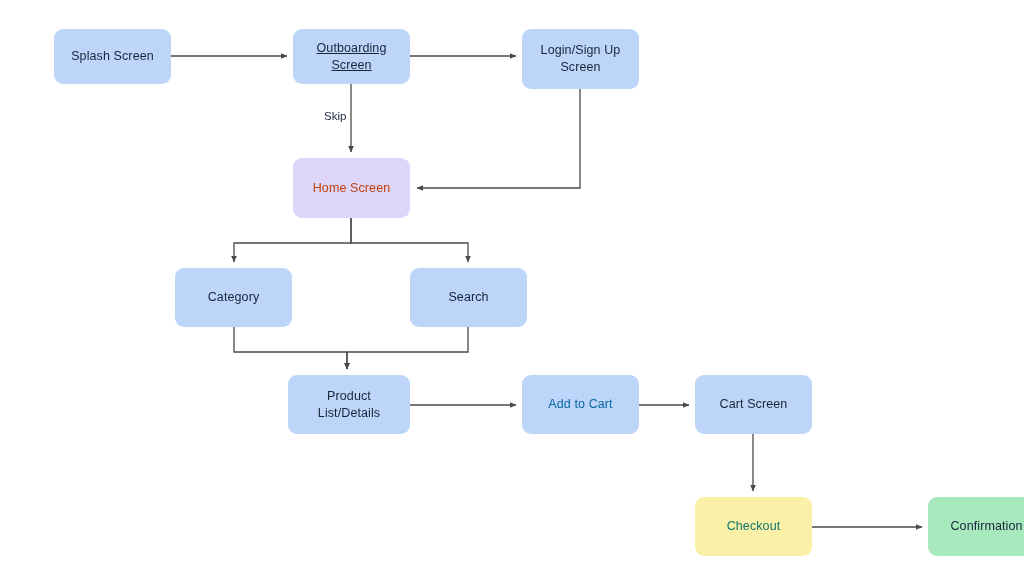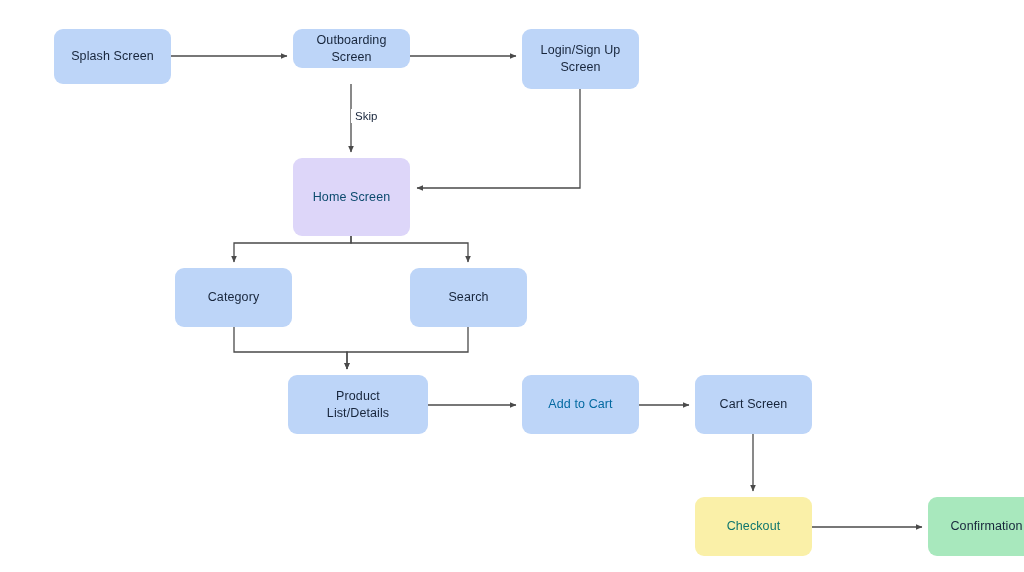--- a/index.html
+++ b/index.html
@@ -74,30 +74,30 @@
         <polyline points="199,327 199,352 312,352 312,369" fill="none" stroke="#4a4a4a" stroke-width="1.3" stroke-linejoin="miter" marker-end="url(#arrowhead)"></polyline>
         <polyline points="433,327 433,352 312,352 312,369" fill="none" stroke="#4a4a4a" stroke-width="1.3" stroke-linejoin="miter" marker-end="url(#arrowhead)"></polyline>
         <polyline points="370,405 481,405" fill="none" stroke="#4a4a4a" stroke-width="1.3" stroke-linejoin="miter" marker-end="url(#arrowhead)"></polyline>
         <polyline points="604,405 654,405" fill="none" stroke="#4a4a4a" stroke-width="1.3" stroke-linejoin="miter" marker-end="url(#arrowhead)"></polyline>
         <polyline points="718,434 718,491" fill="none" stroke="#4a4a4a" stroke-width="1.3" stroke-linejoin="miter" marker-end="url(#arrowhead)"></polyline>
         <polyline points="777,527 887,527" fill="none" stroke="#4a4a4a" stroke-width="1.3" stroke-linejoin="miter" marker-end="url(#arrowhead)"></polyline>
       </g>
   </svg>
   <div id="nodes">
       <div class="node" style="left: 19px; top: 29px; width: 117px; height: 55px; background: rgb(189, 213, 248); color: rgb(23, 37, 59);">Splash Screen</div>
-      <div class="node" style="left: 258px; top: 29px; width: 117px; height: 39px; background: rgb(189, 213, 248); color: rgb(23, 37, 59);">Outboarding
+      <div class="node" style="left: 258px; top: 29px; width: 117px; height: 55px; background: rgb(189, 213, 248); color: rgb(23, 37, 59); text-decoration: underline;">Outboarding
 Screen</div>
       <div class="node" style="left: 487px; top: 29px; width: 117px; height: 60px; background: rgb(189, 213, 248); color: rgb(23, 37, 59);">Login/Sign Up
 Screen</div>
-      <div class="node" style="left: 258px; top: 158px; width: 117px; height: 78px; background: rgb(221, 214, 249); color: #0c4a6e;">Home Screen</div>
+      <div class="node" style="left: 258px; top: 158px; width: 117px; height: 60px; background: rgb(221, 214, 249); color: #c2410c;">Home Screen</div>
       <div class="node" style="left: 140px; top: 268px; width: 117px; height: 59px; background: rgb(189, 213, 248); color: rgb(23, 37, 59);">Category</div>
       <div class="node" style="left: 375px; top: 268px; width: 117px; height: 59px; background: rgb(189, 213, 248); color: rgb(23, 37, 59); padding-left: 6px;">Search</div>
-      <div class="node" style="left: 253px; top: 375px; width: 140px; height: 59px; background: rgb(189, 213, 248); color: rgb(23, 37, 59);">Product
+      <div class="node" style="left: 253px; top: 375px; width: 122px; height: 59px; background: rgb(189, 213, 248); color: rgb(23, 37, 59);">Product
 List/Details</div>
       <div class="node" style="left: 487px; top: 375px; width: 117px; height: 59px; background: rgb(189, 213, 248); color: #0369a1;">Add to Cart</div>
       <div class="node" style="left: 660px; top: 375px; width: 117px; height: 59px; background: rgb(189, 213, 248); color: rgb(23, 37, 59);">Cart Screen</div>
       <div class="node" style="left: 660px; top: 497px; width: 117px; height: 59px; background: rgb(250, 240, 168); color: #0f766e; text-align: right;">Checkout</div>
       <div class="node" style="left: 893px; top: 497px; width: 117px; height: 59px; background: rgb(168, 232, 189); color: rgb(23, 37, 59); text-align: center;">Confirmation</div>
     </div>
   <div id="labels">
-      <div class="edge-label" style="left: 316px; top: 109px;">Skip</div>
+      <div class="edge-label" style="left: 285px; top: 109px;">Skip</div>
     </div>
 </div>
 
 </body></html>

